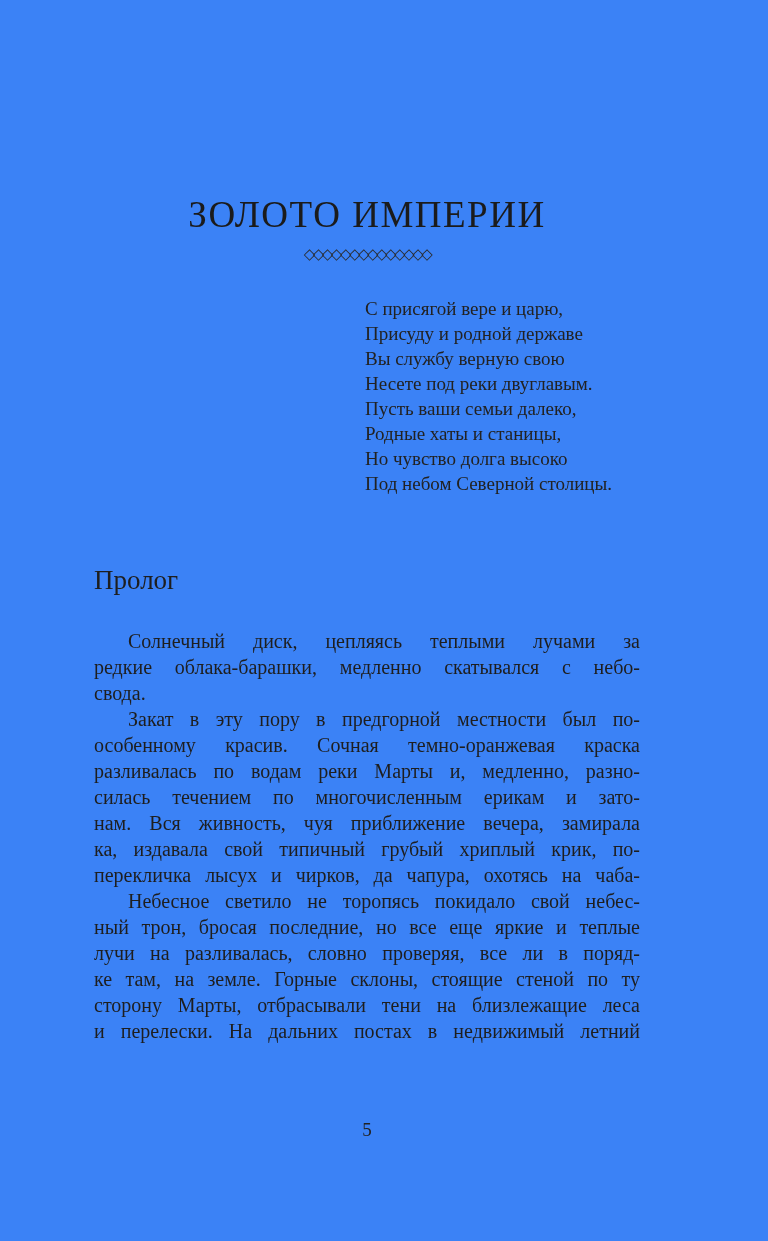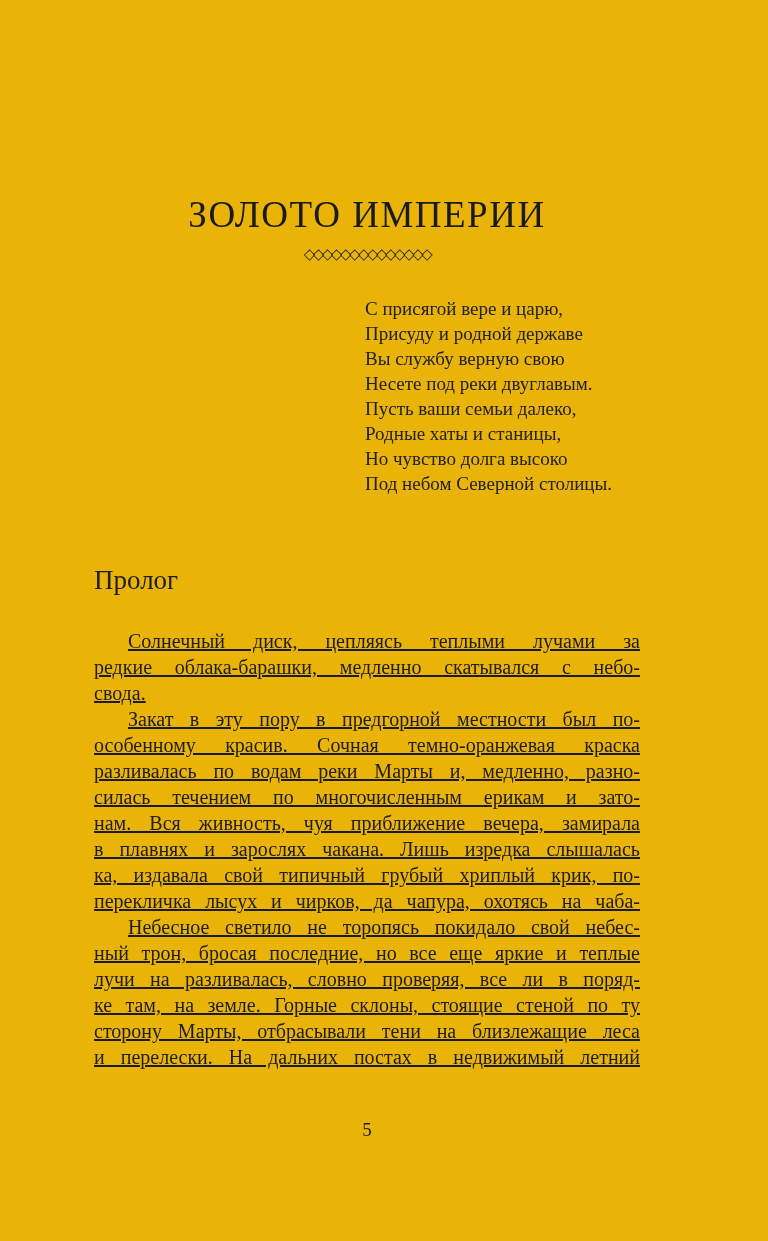--- a/index.html
+++ b/index.html
@@ -12,21 +12,21 @@
     background: #ffffff;
     position: relative;
     overflow: hidden;
     font-family: "Liberation Serif", "DejaVu Serif", serif;
     color: #1b1b1b;
   }
   .page {
     position: absolute;
     left: 0; top: 0;
     width: 768px; height: 1241px;
-    background: #eab308;
+    background: #3b82f6;
   }
   .content {
     position: absolute;
     left: 94px;
     top: 0;
     width: 546px;
     height: 1241px;
   }
   .book-title {
     position: absolute;
@@ -74,21 +74,20 @@
     font-size: 27px;
     font-weight: 400;
     line-height: 34px;
     color: #1e1e1e;
   }
   .body-text {
     position: absolute;
     left: 0;
     top: 628px;
     width: 546px;
-    text-decoration: underline;
   }
   .body-text .para {
     margin: 0;
   }
   .body-text .line {
     font-size: 20px;
     line-height: 26px;
     height: 26px;
     overflow: hidden;
     text-align: justify;
@@ -140,21 +139,20 @@
         <div class="line first">Солнечный диск, цепляясь теплыми лучами за</div>
         <div class="line">редкие облака-барашки, медленно скатывался с небо-</div>
         <div class="line end">свода.</div>
       </div>
       <div class="para">
         <div class="line first">Закат в эту пору в предгорной местности был по-</div>
         <div class="line">особенному красив. Сочная темно-оранжевая краска</div>
         <div class="line">разливалась по водам реки Марты и, медленно, разно-</div>
         <div class="line">силась течением по многочисленным ерикам и зато-</div>
         <div class="line">нам. Вся живность, чуя приближение вечера, замирала</div>
-        <div class="line">в плавнях и зарослях чакана. Лишь изредка слышалась</div>
         <div class="line">ка, издавала свой типичный грубый хриплый крик, по-</div>
         <div class="line">перекличка лысух и чирков, да чапура, охотясь на чаба-</div>
       </div>
       <div class="para">
         <div class="line first">Небесное светило не торопясь покидало свой небес-</div>
         <div class="line">ный трон, бросая последние, но все еще яркие и теплые</div>
         <div class="line">лучи на разливалась, словно проверяя, все ли в поряд-</div>
         <div class="line">ке там, на земле. Горные склоны, стоящие стеной по ту</div>
         <div class="line">сторону Марты, отбрасывали тени на близлежащие леса</div>
         <div class="line">и перелески. На дальних постах в недвижимый летний</div>

